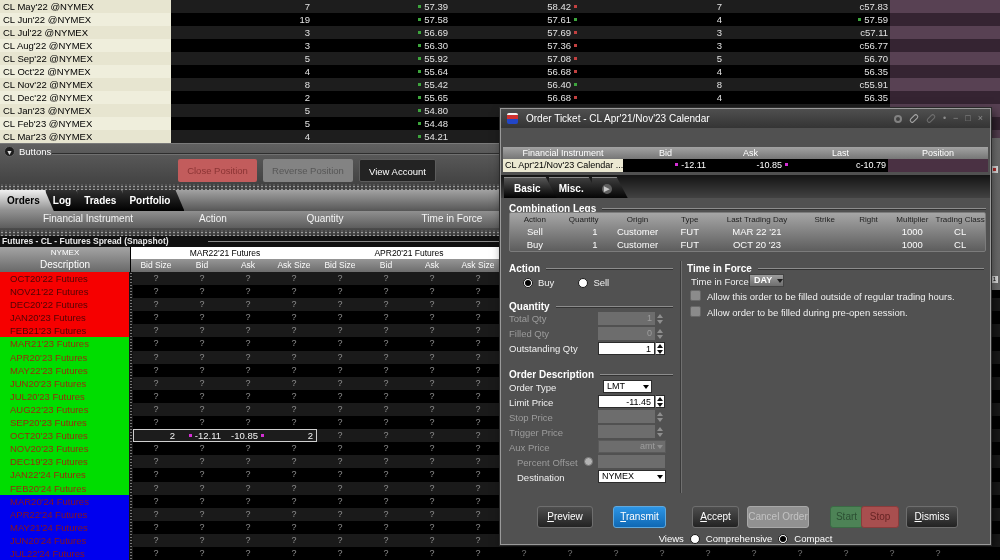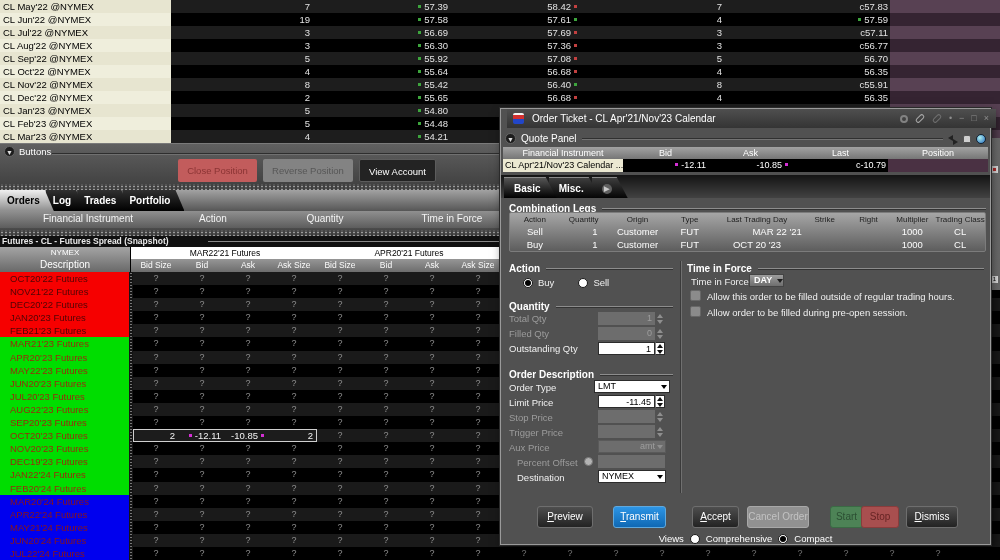--- a/index.html
+++ b/index.html
@@ -75,21 +75,21 @@
   .sp-v{width:46px;text-align:right;font-size:9.5px;color:#f2f2f2;line-height:13px;padding-right:4px;position:relative;white-space:nowrap;}
   .sp-box{position:absolute;left:0;top:0;width:184px;height:100%;border:1px solid #cfcfcf;background:#1c1c1c;}
 
   
   #sliver{position:absolute;left:990px;top:138px;width:10px;height:152px;background:linear-gradient(90deg,#8f8f8f,#6d6d6d);z-index:5;}
   .sl-mark{position:absolute;left:1px;width:7px;height:7px;background:#f4f4f4;font-size:6px;line-height:7px;text-align:center;color:#000;}
   .sl-red{position:absolute;left:2px;top:2px;width:3px;height:3px;background:#c33;}
 
   
   #dialog{position:absolute;left:500px;top:108px;width:491px;height:437px;background:#515151;border:1px solid #9a9a9a;outline:1px solid #2a2a2a;box-shadow:3px 4px 10px rgba(0,0,0,.65);z-index:10;color:#e8e8e8;}
-  #dlg-titlebar{position:absolute;left:6px;top:0;width:100%;height:19px;background:linear-gradient(180deg,#4f4f4f,#343434);display:flex;align-items:center;}
+  #dlg-titlebar{position:absolute;left:0;top:0;width:100%;height:19px;background:linear-gradient(180deg,#4f4f4f,#343434);display:flex;align-items:center;}
   .dlg-icon{width:11px;height:11px;margin:0 8px 0 6px;border-radius:2px;background:linear-gradient(180deg,#f5f5f5 0 22%,#d03030 22% 58%,#2246c8 58% 100%);}
   .dlg-title{font-size:10px;color:#fff;white-space:nowrap;}
   .dlg-winbtns{margin-left:auto;display:flex;gap:7px;align-items:center;margin-right:7px;color:#8d8d8d;font-size:9px;line-height:9px;}
   .ic-gear{width:8px;height:8px;border:2px solid #828282;border-radius:50%;}
   .ic-link{width:10px;height:5px;border:1.5px solid #a9a9a9;border-radius:3px;transform:rotate(-45deg);}
   .ic-link.dim{border-color:#6f6f6f;}
   .wb{cursor:default;}
   #quote-sec-head{position:absolute;left:4px;top:23px;right:4px;height:13px;display:flex;align-items:center;gap:5px;}
   #quote-sec-head .h-line{position:static;flex:1;background:#303030;box-shadow:0 1px 0 rgba(255,255,255,.2);height:1px;}
   .qp-title{font-size:10px;color:#fff;white-space:nowrap;}
@@ -847,28 +847,20 @@
         <span class="ic-gear"></span>
         <span class="ic-link"></span>
         <span class="ic-link dim"></span>
         <span class="wb">•</span>
         <span class="wb">−</span>
         <span class="wb">□</span>
         <span class="wb">×</span>
       </span>
     </div>
 
-    <div id="quote-sec-head">
-      <span class="collapse-btn">▼</span>
-      <span class="qp-title">Quote Panel</span>
-      <span class="h-line"></span>
-      <span class="ic-swap"></span>
-      <span class="ic-hand"></span>
-      <span class="ic-globe"></span>
-    </div>
 
     <div id="quote-head">
       <span class="qh" style="width:120px">Financial Instrument</span>
       <span class="qh" style="width:85px">Bid</span>
       <span class="qh" style="width:85px">Ask</span>
       <span class="qh" style="width:95px">Last</span>
       <span class="qh" style="width:100px">Position</span>
     </div>
     <div id="quote-row">
       <span class="qc" id="qc-inst">CL Apr'21/Nov'23 Calendar ...</span>
@@ -899,21 +891,21 @@
           <span class="lg-h" style="width: 42px;">Right</span>
           <span class="lg-h" style="width: 46px;">Multiplier</span>
           <span class="lg-h" style="width: 50px;">Trading Class</span>
         </div>
       <div id="legs-rows">
           <div class="legs-row">
             <span class="lg-c" style="width: 50px;">Sell</span>
             <span class="lg-c rt" style="width: 48px;">1</span>
             <span class="lg-c" style="width: 60px;">Customer</span>
             <span class="lg-c" style="width: 45px;">FUT</span>
-            <span class="lg-c" style="width: 90px; text-align: right;">MAR 22 '21</span>
+            <span class="lg-c" style="width: 90px;">MAR 22 '21</span>
             <span class="lg-c" style="width: 46px;"></span>
             <span class="lg-c" style="width: 42px;"></span>
             <span class="lg-c" style="width: 46px;">1000</span>
             <span class="lg-c" style="width: 50px;">CL</span>
           </div>
           <div class="legs-row">
             <span class="lg-c" style="width: 50px;">Buy</span>
             <span class="lg-c rt" style="width: 48px;">1</span>
             <span class="lg-c" style="width: 60px;">Customer</span>
             <span class="lg-c" style="width: 45px;">FUT</span>
@@ -975,21 +967,21 @@
     <span class="cb" style="left:189px;top:181px;"></span>
     <span class="lbl" style="position:absolute;left:206px;top:182px;">Allow this order to be filled outside of regular trading hours.</span>
     <span class="cb" style="left:189px;top:197px;"></span>
     <span class="lbl" style="position:absolute;left:206px;top:198px;">Allow order to be filled during pre-open session.</span>
 
     <div class="sec-title-row" style="left:8px;top:260px;width:164px;">
       <span class="sec-title">Order Description</span>
       <span class="sec-line"></span>
     </div>
     <span class="lbl" style="position:absolute;left:8px;top:273px;">Order Type</span>
-    <span class="ddw" style="left:93px;top:271px;width:76px;">
+    <span class="ddw" style="left:102px;top:271px;width:49px;">
         <span class="txt">LMT</span>
         <span class="dd-arr"></span>
       </span>
     <span class="lbl" style="position:absolute;left:8px;top:288px;">Limit Price</span>
     <span class="fld en" style="left:97px;top:286px;width:57px;">-11.45</span>
     <span class="spin en" style="left:154px;top:286px;">
         <i class="up"></i>
         <i class="dn"></i>
       </span>
     <span class="lbl dim" style="position:absolute;left:8px;top:303px;">Stop Price</span>

